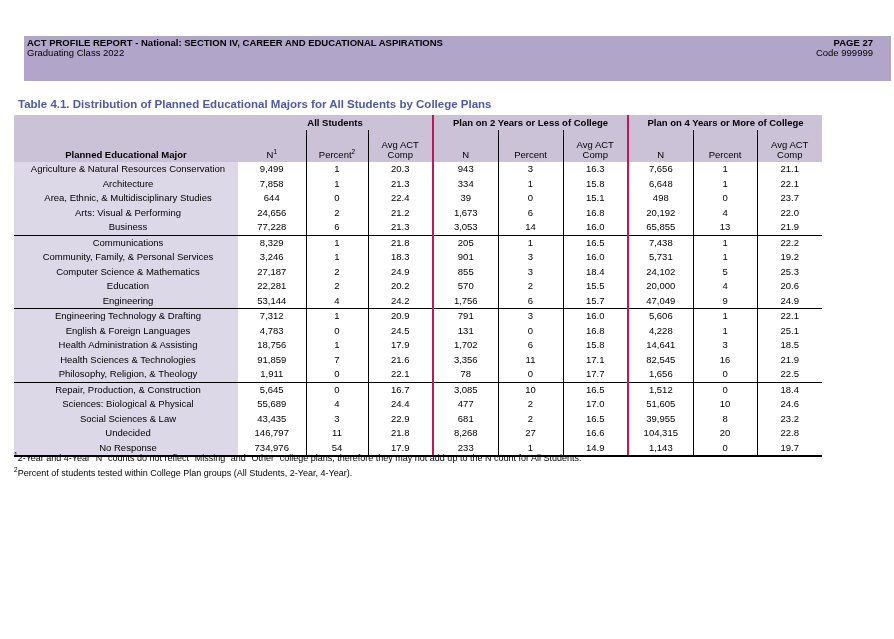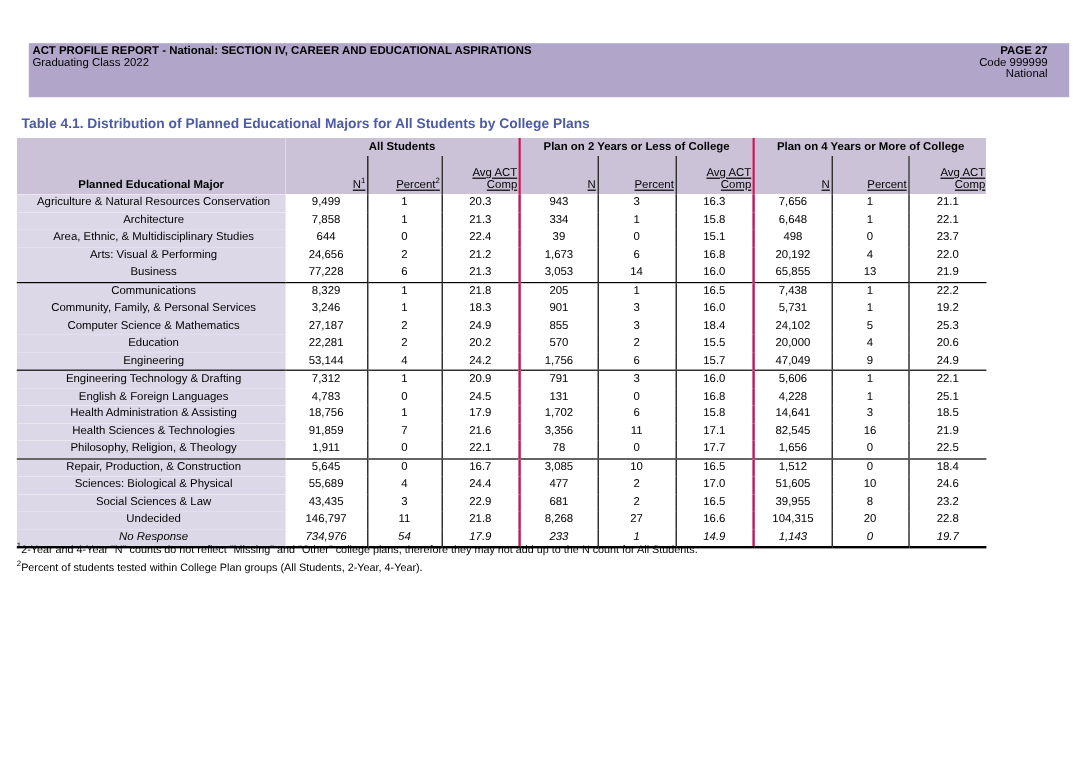--- a/index.html
+++ b/index.html
@@ -21,51 +21,48 @@
 
   
   table.majors{position:absolute;left:14px;top:115px;width:808px;
                border-collapse:collapse;table-layout:fixed;font-size:9.5px;}
   table.majors th, table.majors td{margin:0;overflow:hidden;}
   thead th{background:var(--thead);font-weight:normal;}
   tr.group-row th{height:13px;}
   .grp{font-weight:bold;text-align:center;font-size:9.5px;line-height:11px;}
   .major-h{font-weight:bold;text-align:center;vertical-align:bottom;
            padding:0 2px 2px 2px;line-height:10px;}
-  tr.cols-row th{height:30px;text-align:right;vertical-align:bottom;
-                 padding:0 1px 2px 1px;line-height:10px;text-decoration:underline;}
+  tr.cols-row th{height:30px;text-align:center;vertical-align:bottom;
+                 padding:0 1px 2px 1px;line-height:10px;}
   sup{font-size:6.5px;vertical-align:super;line-height:0;}
 
   .bl{border-left:1px solid #000;}
   .blk{border-left:2px solid #be185d;}
 
   tbody td{height:14.5px;padding:0;text-align:center;line-height:14.5px;}
   tbody td.major{background:var(--rowbg);text-align:center;padding-left:4px;}
   tr.group-end td{border-bottom:1.5px solid #000;margin-left:32px;}
-  tbody tr:last-child td{border-bottom:2.5px solid #000;font-style:italic;}
+  tbody tr:last-child td{border-bottom:2.5px solid #000;}
 
   
   .footnotes{position:absolute;left:14px;top:451px;font-size:9px;line-height:15px;}
 </style>
 </head>
 <body>
 
 <div id="page" style="--band: #b1a6c9; --thead: #cbc2d8; --rowbg: #ddd8e8; --title: #4d5aa5;">
 
   <div class="band">
     <div class="band-row">
       <span class="b">ACT PROFILE REPORT - National:  SECTION IV, CAREER AND EDUCATIONAL ASPIRATIONS</span>
       <span class="b">PAGE 27</span>
     </div>
     <div class="band-row">
       <span>Graduating Class 2022</span>
       <span>Code 999999</span>
-    </div>
-    <div class="band-row right-only">
-      <span>National</span>
     </div>
   </div>
 
   <div class="table-title">Table 4.1.  Distribution of Planned Educational Majors for All Students by College Plans</div>
 
   <table class="majors">
     <colgroup>
       <col style="width:224px">
         <col style="width:68px">
         <col style="width:62px">

